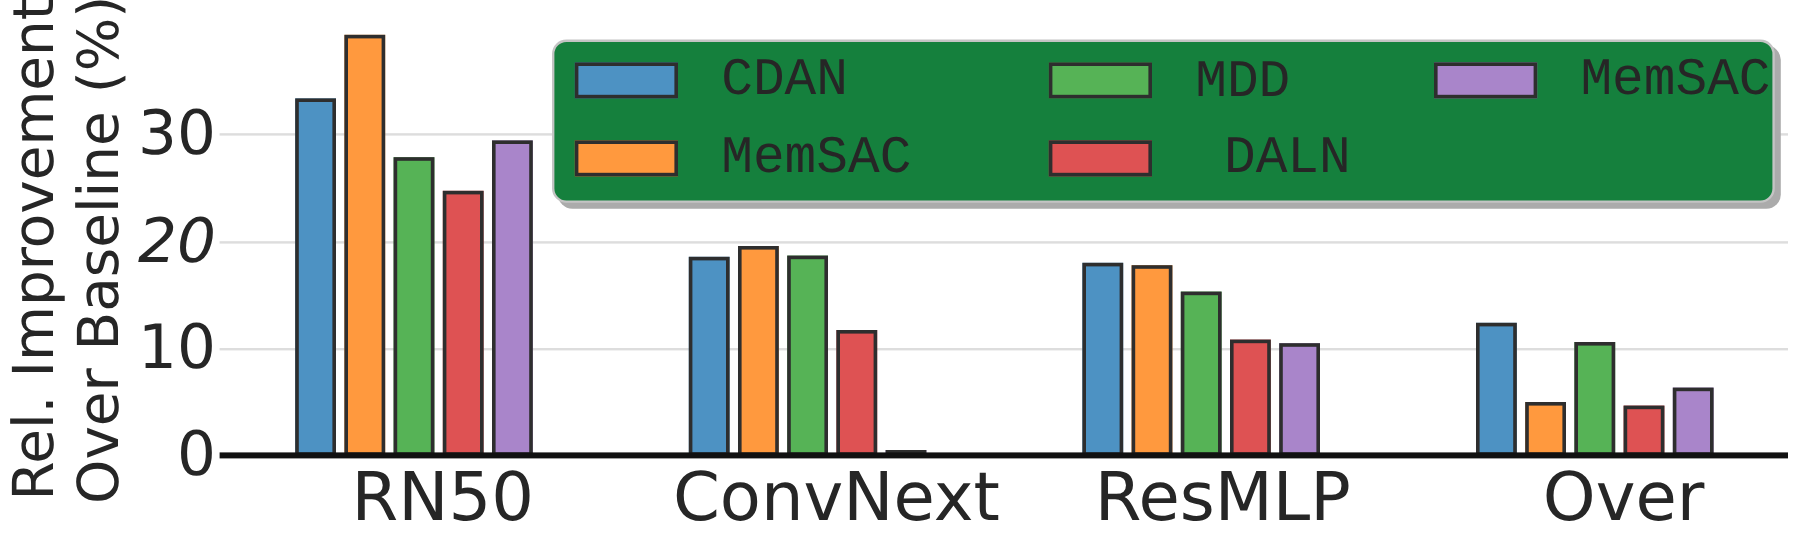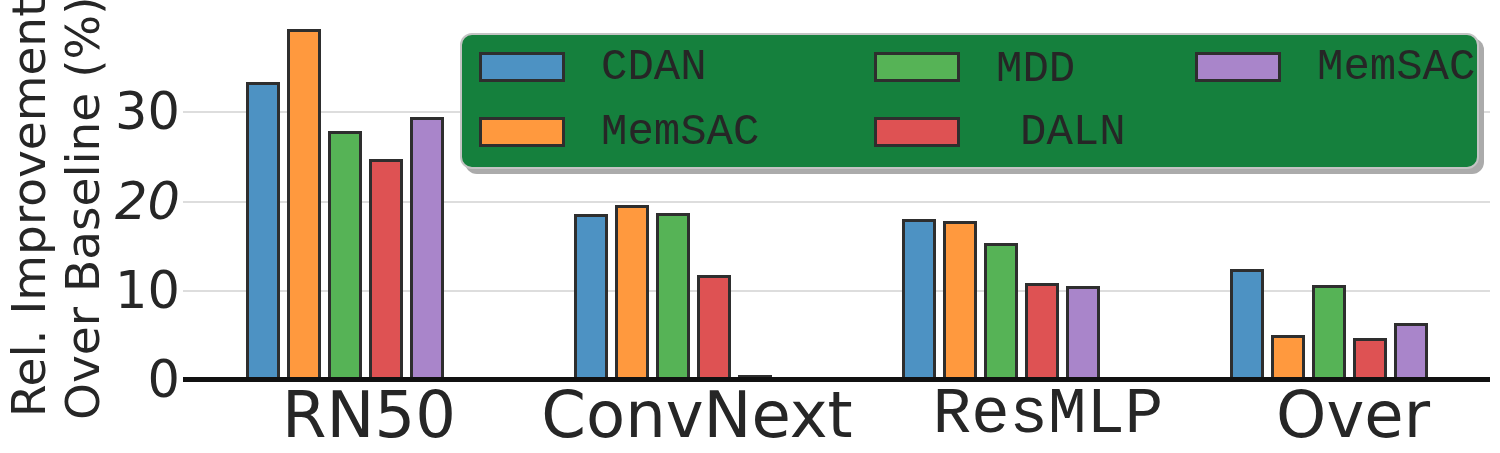--- a/index.html
+++ b/index.html
@@ -57,21 +57,21 @@
     top: 377px;
     width: 1307px;
     height: 5px;
     background: #111111;
     z-index: 3;
   }
   .xtick {
     position: absolute;
     top: 384px;
     transform: translateX(-50%);
-    font-size: 64px;
+    font-size: 56px;
     line-height: 62px;
     white-space: nowrap;
     z-index: 4;
   }
   .legend {
     position: absolute;
     left: 460px;
     top: 33px;
     width: 1015px;
     height: 132px;
@@ -136,21 +136,21 @@
       <div class="bar" title="MemSAC @ DeiT: 5.1%" style="left: 1271px; width: 34px; top: 335px; height: 45px; background: rgb(255, 153, 62); border: 3px solid rgb(46, 46, 46);"></div>
       <div class="bar" title="MDD @ DeiT: 10.7%" style="left: 1312px; width: 34px; top: 285px; height: 95px; background: rgb(86, 179, 86); border: 3px solid rgb(46, 46, 46);"></div>
       <div class="bar" title="DALN @ DeiT: 4.7%" style="left: 1353px; width: 34px; top: 338px; height: 42px; background: rgb(222, 82, 83); border: 3px solid rgb(46, 46, 46);"></div>
       <div class="bar" title="ToAlign @ DeiT: 6.4%" style="left: 1394px; width: 34px; top: 323px; height: 57px; background: rgb(169, 133, 202); border: 3px solid rgb(46, 46, 46);"></div>
     </div>
 
   <div class="axis-line"></div>
   <div id="xticks">
       <div class="xtick" style="left: 369px;">RN50</div>
       <div class="xtick" style="left: 697px;">ConvNext</div>
-      <div class="xtick" style="left: 1048px; font-family: Liberation Mono, monospace;">ResMLP</div>
+      <div class="xtick" style="left: 1019px;">ResMLP</div>
       <div class="xtick" style="left: 1353px;">Over</div>
     </div>
 
   <div class="legend">
     <div id="legend-items">
         <div class="legend-swatch" style="left: 17px; top: 17px; background: rgb(77, 146, 195); border: 3px solid rgb(46, 46, 46);"></div>
         <div class="legend-label" style="left: 139px; top: 6px;">CDAN</div>
         <div class="legend-swatch" style="left: 17px; top: 82px; background: rgb(255, 153, 62); border: 3px solid rgb(46, 46, 46);"></div>
         <div class="legend-label" style="left: 139px; top: 71px;">MemSAC</div>
         <div class="legend-swatch" style="left: 412px; top: 17px; background: rgb(86, 179, 86); border: 3px solid rgb(46, 46, 46);"></div>

